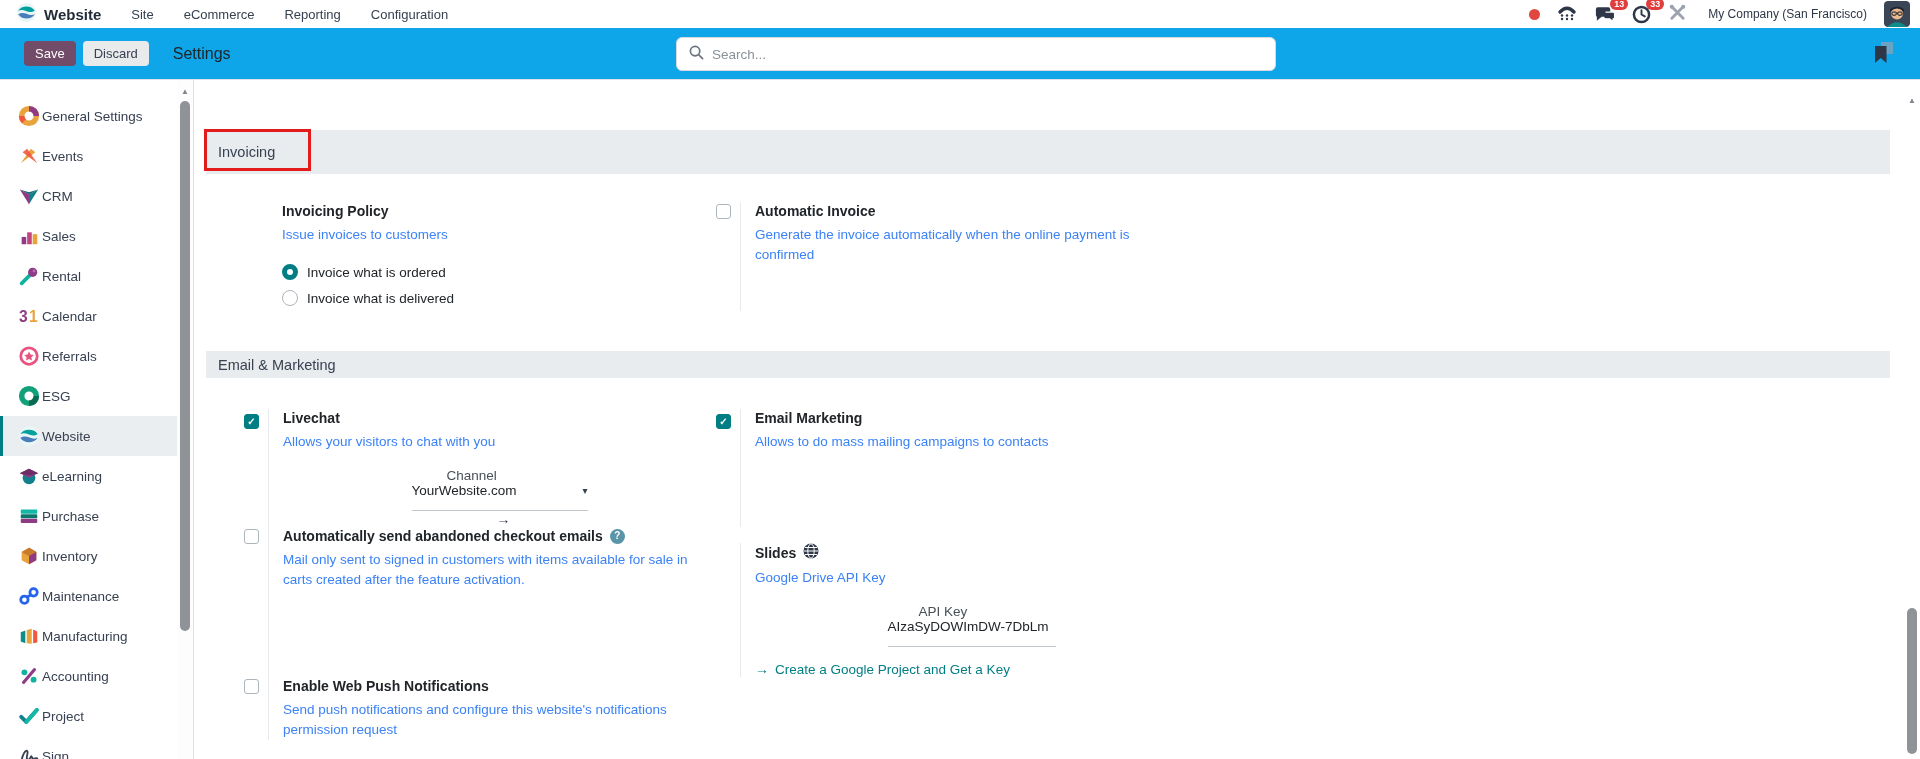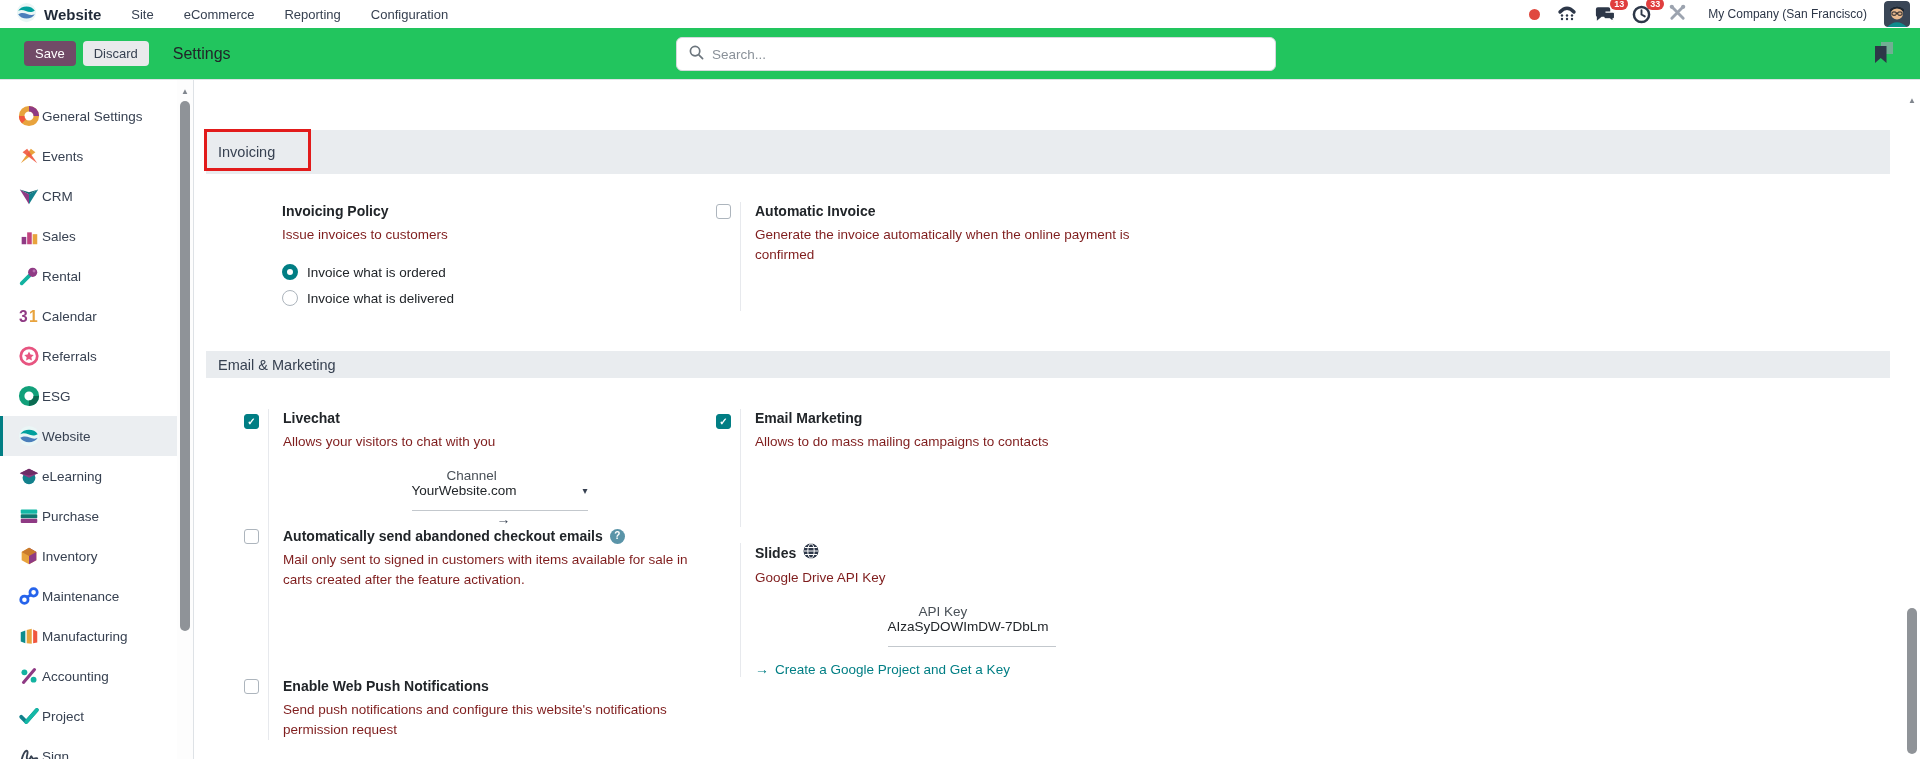--- a/index.html
+++ b/index.html
@@ -16,21 +16,21 @@
   .systray { margin-left:auto; display:flex; align-items:center; gap:17px; }
   .rec-dot { width:11px; height:11px; border-radius:50%; background:#E0483F; }
   .badge-wrap { position:relative; display:inline-flex; }
   .badge { position:absolute; top:-7px; right:-13px; background:#E03E3E; color:#fff;
     font-size:9px; font-weight:700; padding:1px 4px; border-radius:8px; line-height:10px; }
   .company { font-size:12px; color:#2d3748; margin-left:4px; }
   .avatar { border-radius:4px; overflow:hidden; display:inline-flex; }
 
   
   .controlbar { height:52px; display:flex; align-items:center; padding:0 16px;
-    border-bottom:1px solid #dee2e6; position:relative; background:#22c55e; }
+    border-bottom:1px solid #dee2e6; position:relative; background:#0ea5e9; }
   .btn { font-size:13px; padding:5px 11px; border-radius:4px; border:none; cursor:pointer;
     font-family:"Liberation Sans", sans-serif; }
   .btn-save { background:#714B67; color:#fff; margin-left:8px; }
   .btn-discard { background:#e9eaec; color:#374151; margin-left:7px; }
   .page-title { font-size:16px; color:#212529; margin-left:24px; }
   .searchbox { position:absolute; left:676px; top:9px; width:600px; height:34px;
     border:1px solid #d5d8dc; border-radius:6px; background:#fff;
     display:flex; align-items:center; padding:0 12px; gap:8px; }
   .searchbox input { border:none; outline:none; flex:1; font-size:13.5px; color:#374151;
     font-family:"Liberation Sans", sans-serif; background:transparent; }
@@ -69,21 +69,21 @@
   .srow { display:flex; }
   .srow .col { width:472px; display:flex; }
   #row2 { min-height:104px; } #row3 { min-height:142px; }
 
   .setting { display:flex; width:100%; }
   .pane { width:24px; padding-top:2px; }
   .spane { border-left:1px solid #e7e9ed; padding-left:14px; flex:1; }
   .spane.no-line { border-left:none; }
   .stitle { font-size:14px; font-weight:700; color:#212529; line-height:18px;
     display:flex; align-items:center; gap:7px; }
-  .sdesc { font-size:13.5px; color:#7f1d1d; line-height:20px; margin-top:5px; }
+  .sdesc { font-size:13.5px; color:#3b82f6; line-height:20px; margin-top:5px; }
   .w1 { max-width:412px; } .w2 { max-width:418px; } .w3 { max-width:442px; }
 
   .cb { width:15px; height:15px; border:1px solid #adb5bd; border-radius:3px; background:#fff;
     display:inline-flex; align-items:center; justify-content:center; font-size:10px; font-weight:700;
     color:#fff; cursor:pointer; }
   .cb.checked { background:#017E84; border-color:#017E84; }
 
   .radio-row { display:flex; align-items:center; gap:9px; height:26px; cursor:pointer; }
   .radio-group { margin-top:14px; }
   .radio { width:16px; height:16px; border-radius:50%; border:1px solid #adb5bd; background:#fff; }

